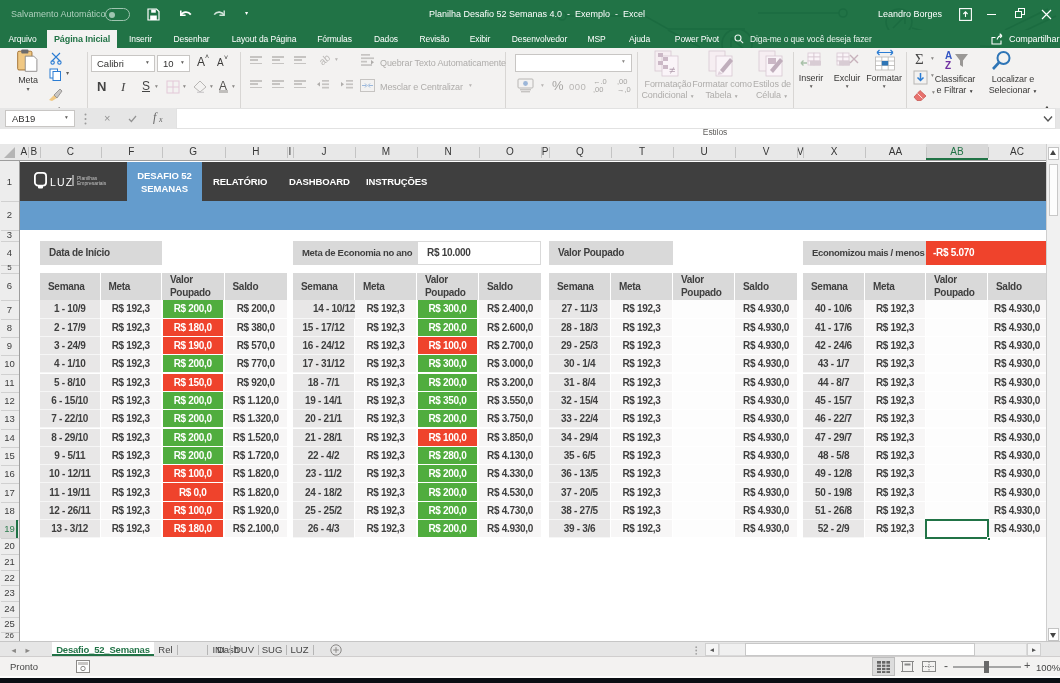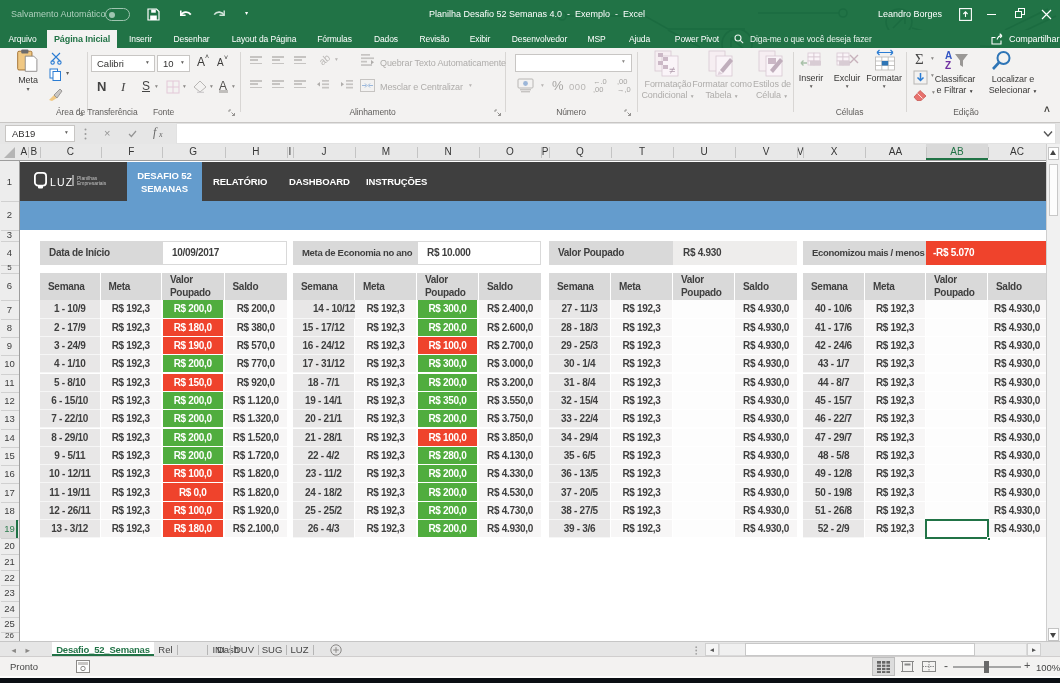--- a/index.html
+++ b/index.html
@@ -9,21 +9,21 @@
 #titlebar{left:0;top:0;width:1060px;height:30px;background:#217346;}
 #tabrow{left:0;top:30px;width:1060px;height:18px;background:#217346;}
 .ttab{position:absolute;top:0;height:18px;line-height:18px;color:#fff;font-size:8.5px;letter-spacing:-0.1px;text-align:center;white-space:nowrap;}
 #ribbon{left:0;top:48px;width:1060px;height:75px;background:#f3f2f1;border-bottom:1px solid #c8c6c4;}
 .gsep{position:absolute;top:4px;height:60px;width:1px;background:#d8d6d4;}
 .glabel{position:absolute;top:59px;height:13px;font-size:8.5px;letter-spacing:-0.1px;color:#605e5c;text-align:center;white-space:nowrap;}
 .combo{position:absolute;background:#fff;border:1px solid #c8c6c4;font-size:9.5px;color:#323130;white-space:nowrap;}
 .icn{position:absolute;}
 .rlab{position:absolute;font-size:9px;letter-spacing:-0.1px;color:#3b3a39;text-align:center;white-space:nowrap;}
 .rlab2{position:absolute;font-size:9px;letter-spacing:-0.1px;color:#aeacaa;text-align:center;line-height:10.5px;white-space:nowrap;}
-#fxbar{left:0;top:123px;width:1060px;height:21px;background:#e6e6e6;}
+#fxbar{left:0;top:108px;width:1060px;height:21px;background:#e6e6e6;}
 #colhead{left:0;top:144px;width:1046px;height:17px;background:#e8e8e8;border-bottom:1px solid #9d9d9d;}
 .cl{position:absolute;top:0;height:16px;line-height:16px;font-size:10px;color:#363636;text-align:center;}
 .csep{position:absolute;top:3px;height:11px;width:1px;background:#c4c4c4;}
 #grid{left:0;top:161px;width:1046px;height:480px;background:#fff;overflow:hidden;}
 #gutter{position:absolute;left:0;top:0;width:20px;height:480px;background:#ededed;border-right:1px solid #9d9d9d;}
 .rn{position:absolute;left:0;width:19px;font-size:10px;color:#3c3c3c;text-align:center;}
 .rsep{position:absolute;left:1px;width:18px;height:1px;background:#d0d0d0;}
 .cell{position:absolute;font-size:10px;letter-spacing:-0.3px;font-weight:700;color:#3f3f3f;white-space:nowrap;}
 .lab{background:#d9d9d9;display:flex;align-items:center;padding-left:9px;}
 .val{background:#fff;border:1px solid #d9d9d9;display:flex;align-items:center;padding-left:9px;}
@@ -442,25 +442,23 @@
       </svg>
       <span class="abs" style="left:50px;top:15px;font-size:10.5px;font-weight:400;color:#fff;letter-spacing:1.2px;">LUZ</span>
       <span class="abs" style="left:72px;top:14px;width:1.5px;height:11px;background:#9a9a9a;"></span>
       <span class="abs" style="left:77px;top:14.5px;font-size:5px;color:#c2c2c2;line-height:5.5px;">Planilhas<br>Empresariais</span>
       <div class="abs" style="left:127px;top:1px;width:75px;height:39px;background:#649ccd;color:#fff;font-size:9.5px;font-weight:700;text-align:center;line-height:12.5px;padding-top:8px;letter-spacing:-0.1px;">DESAFIO 52<br>SEMANAS</div>
       <span class="abs" style="left:213px;top:15px;width:54px;text-align:center;font-size:9.5px;font-weight:700;color:#fff;letter-spacing:-0.1px;">RELATÓRIO</span>
       <span class="abs" style="left:289px;top:15px;width:60px;text-align:center;font-size:9.5px;font-weight:700;color:#fff;letter-spacing:-0.1px;">DASHBOARD</span>
       <span class="abs" style="left:366px;top:15px;width:60px;text-align:center;font-size:9.5px;font-weight:700;color:#fff;letter-spacing:-0.1px;">INSTRUÇÕES</span>
       <div class="abs" style="left:20px;top:40px;width:1026px;height:28.5px;background:#649ccd;"></div>
       <div class="cell lab" style="left:40px;top:80px;width:122px;height:23.5px;font-size:10px;">Data de Início</div>
-      <div class="cell val" style="left:162px;top:80px;width:125px;height:23.5px;">10/09/2017</div>
       <div class="cell lab" style="left:293px;top:80px;width:124px;height:23.5px;font-size:9.5px;">Meta de Economia no ano</div>
       <div class="cell val" style="left:417px;top:80px;width:124px;height:23.5px;">R$ 10.000</div>
       <div class="cell lab" style="left:549px;top:80px;width:124px;height:23.5px;font-size:10px;">Valor Poupado</div>
-      <div class="cell" style="left:673px;top:80px;width:124px;height:23.5px;background:#eeedec;display:flex;align-items:center;padding-left:10px;">R$ 4.930</div>
       <div class="cell lab" style="left:803px;top:80px;width:123px;height:23.5px;font-size:9.5px;">Economizou mais / menos</div>
       <div class="cell" style="left:926px;top:80px;width:120px;height:23.5px;background:#ef432c;color:#fff;display:flex;align-items:center;padding-left:7px;">-R$ 5.070</div>
       <div class="cell th" style="left:40px;top:112px;width:59.5px;height:26.5px;">Semana</div>
       <div class="cell th" style="left:100.5px;top:112px;width:60.5px;height:26.5px;">Meta</div>
       <div class="cell th" style="left:162px;top:112px;width:61.5px;height:26.5px;">Valor<br>Poupado</div>
       <div class="cell th" style="left:224.5px;top:112px;width:62.5px;height:26.5px;">Saldo</div>
       <div class="cell c1" style="left:40px;top:139.3px;width:59.5px;height:18.3px;">1 - 10/9</div>
       <div class="cell c2" style="left:100.5px;top:139.3px;width:60.5px;height:18.3px;">R$ 192,3</div>
       <div class="cell cg" style="left:162px;top:139.3px;width:61.5px;height:18.3px;">R$ 200,0</div>
       <div class="cell c2" style="left:224.5px;top:139.3px;width:62.5px;height:18.3px;">R$ 200,0</div>

